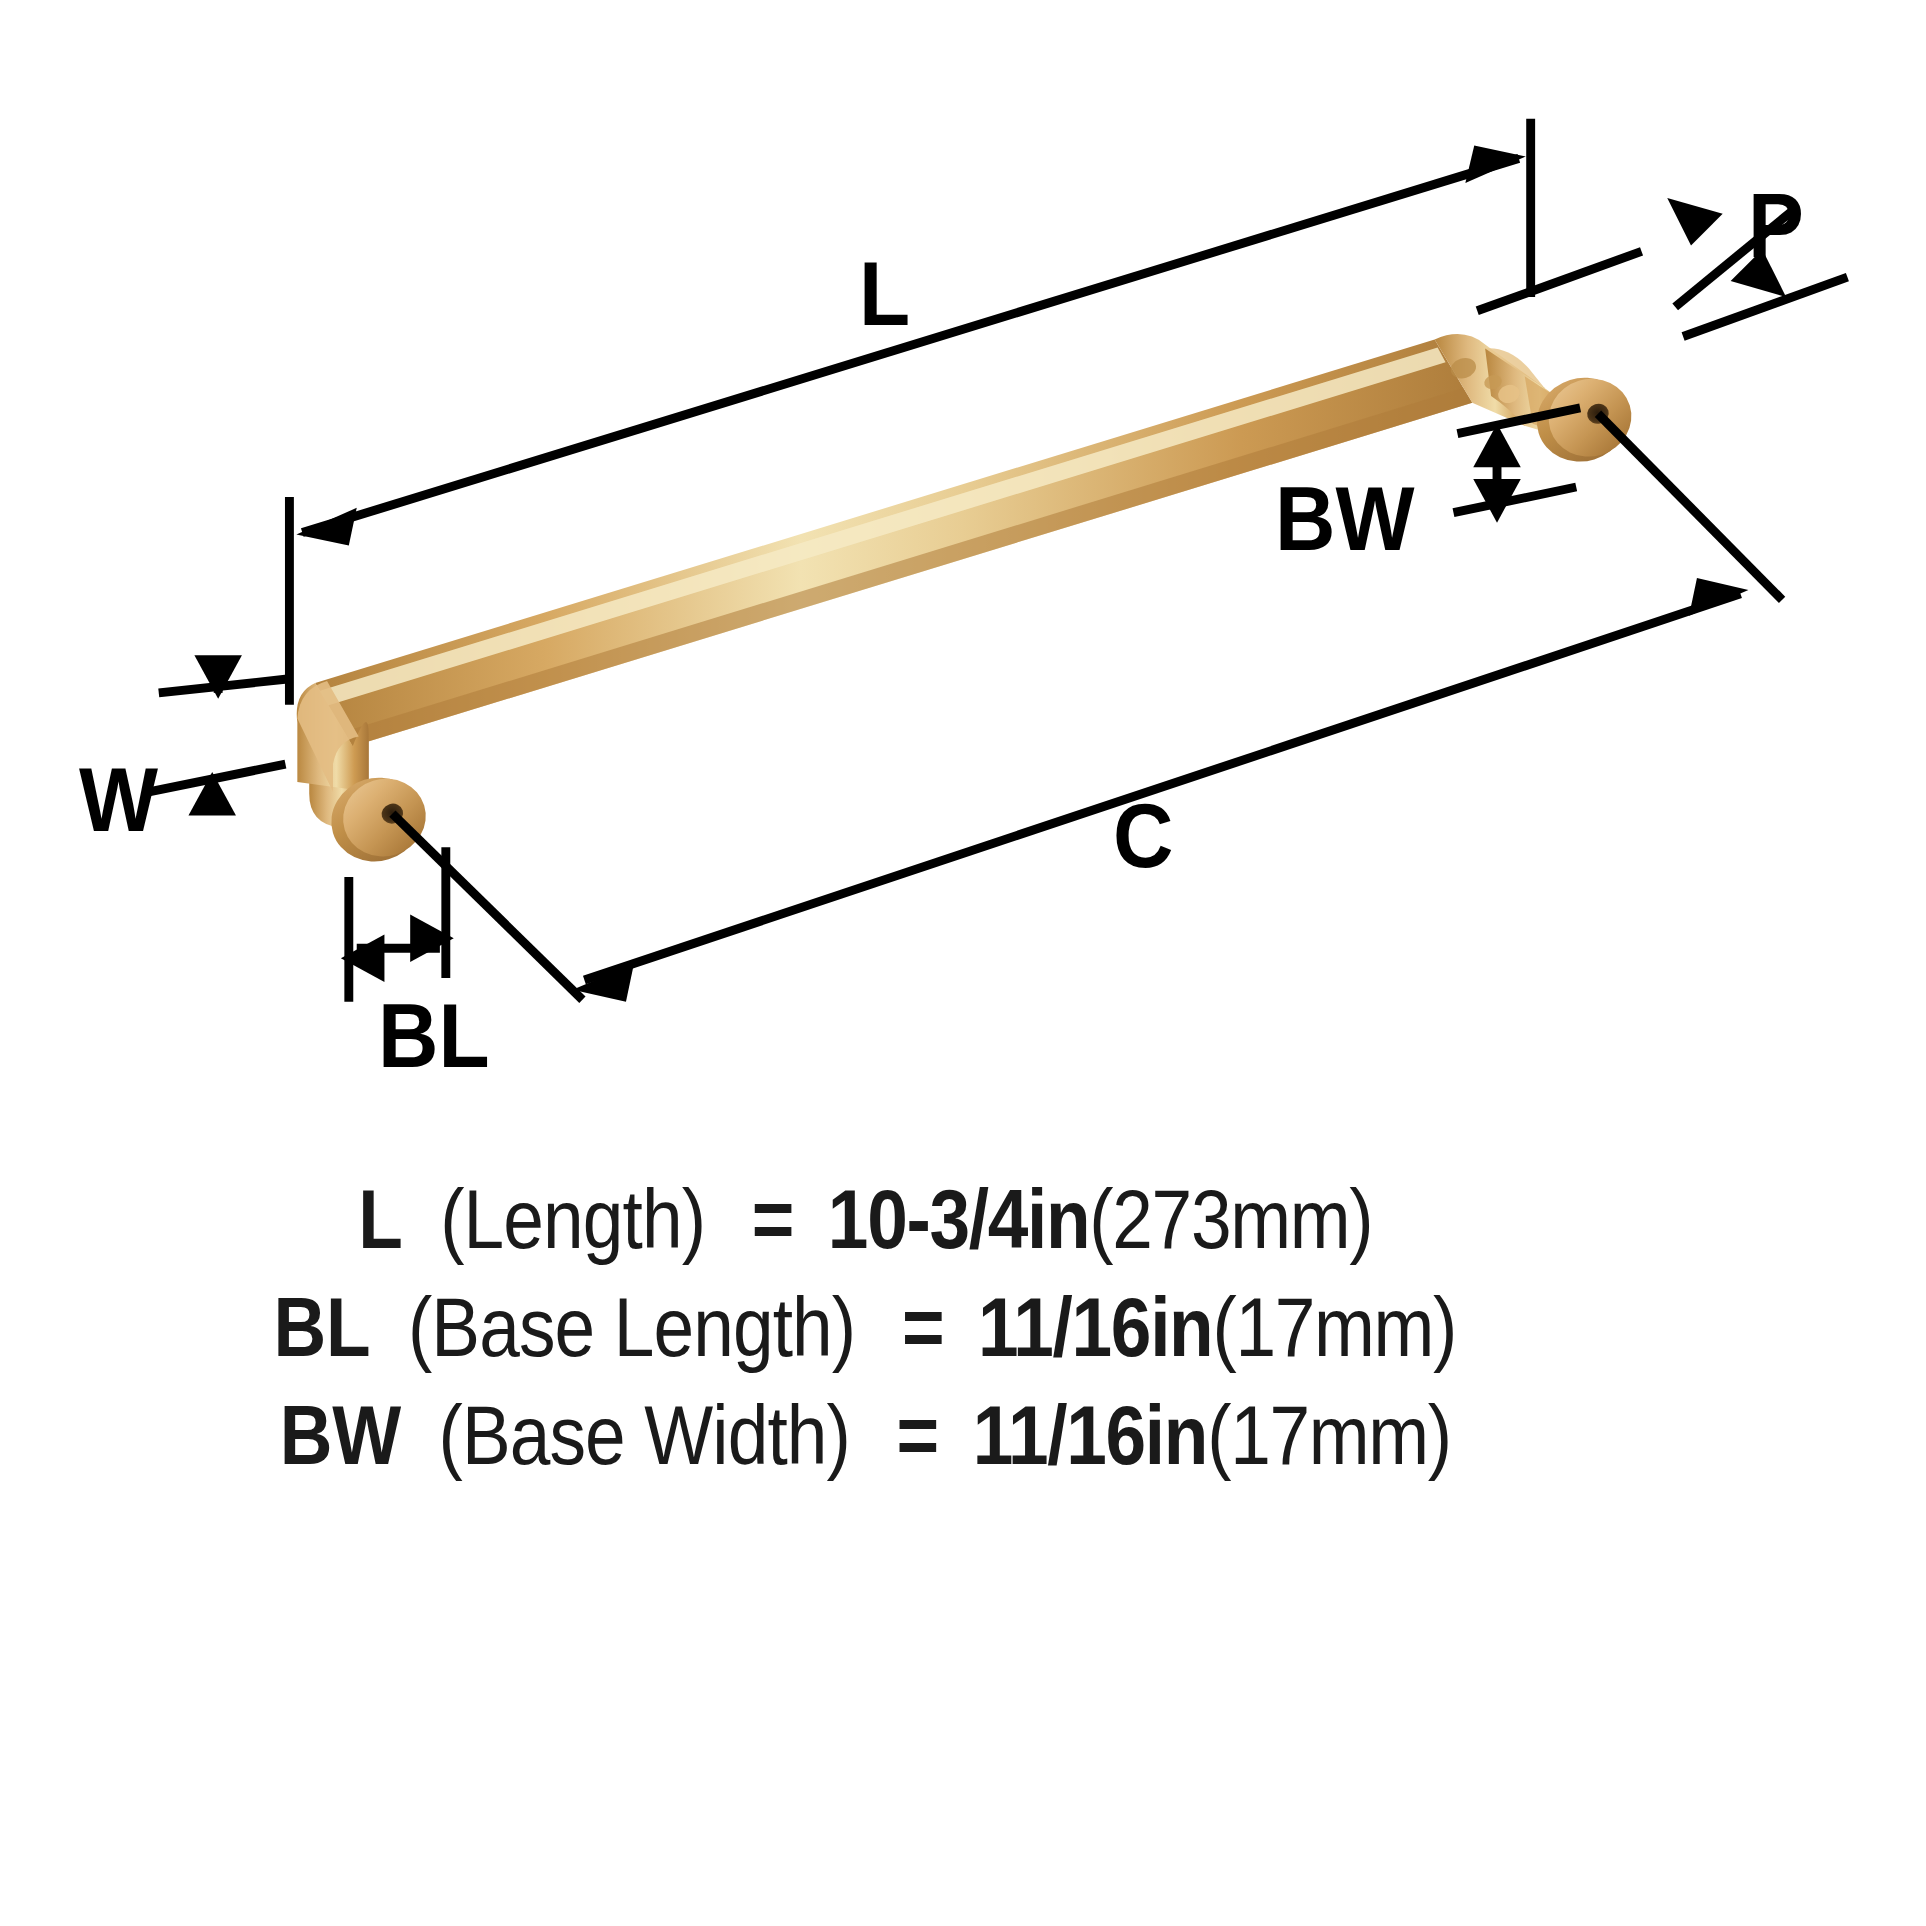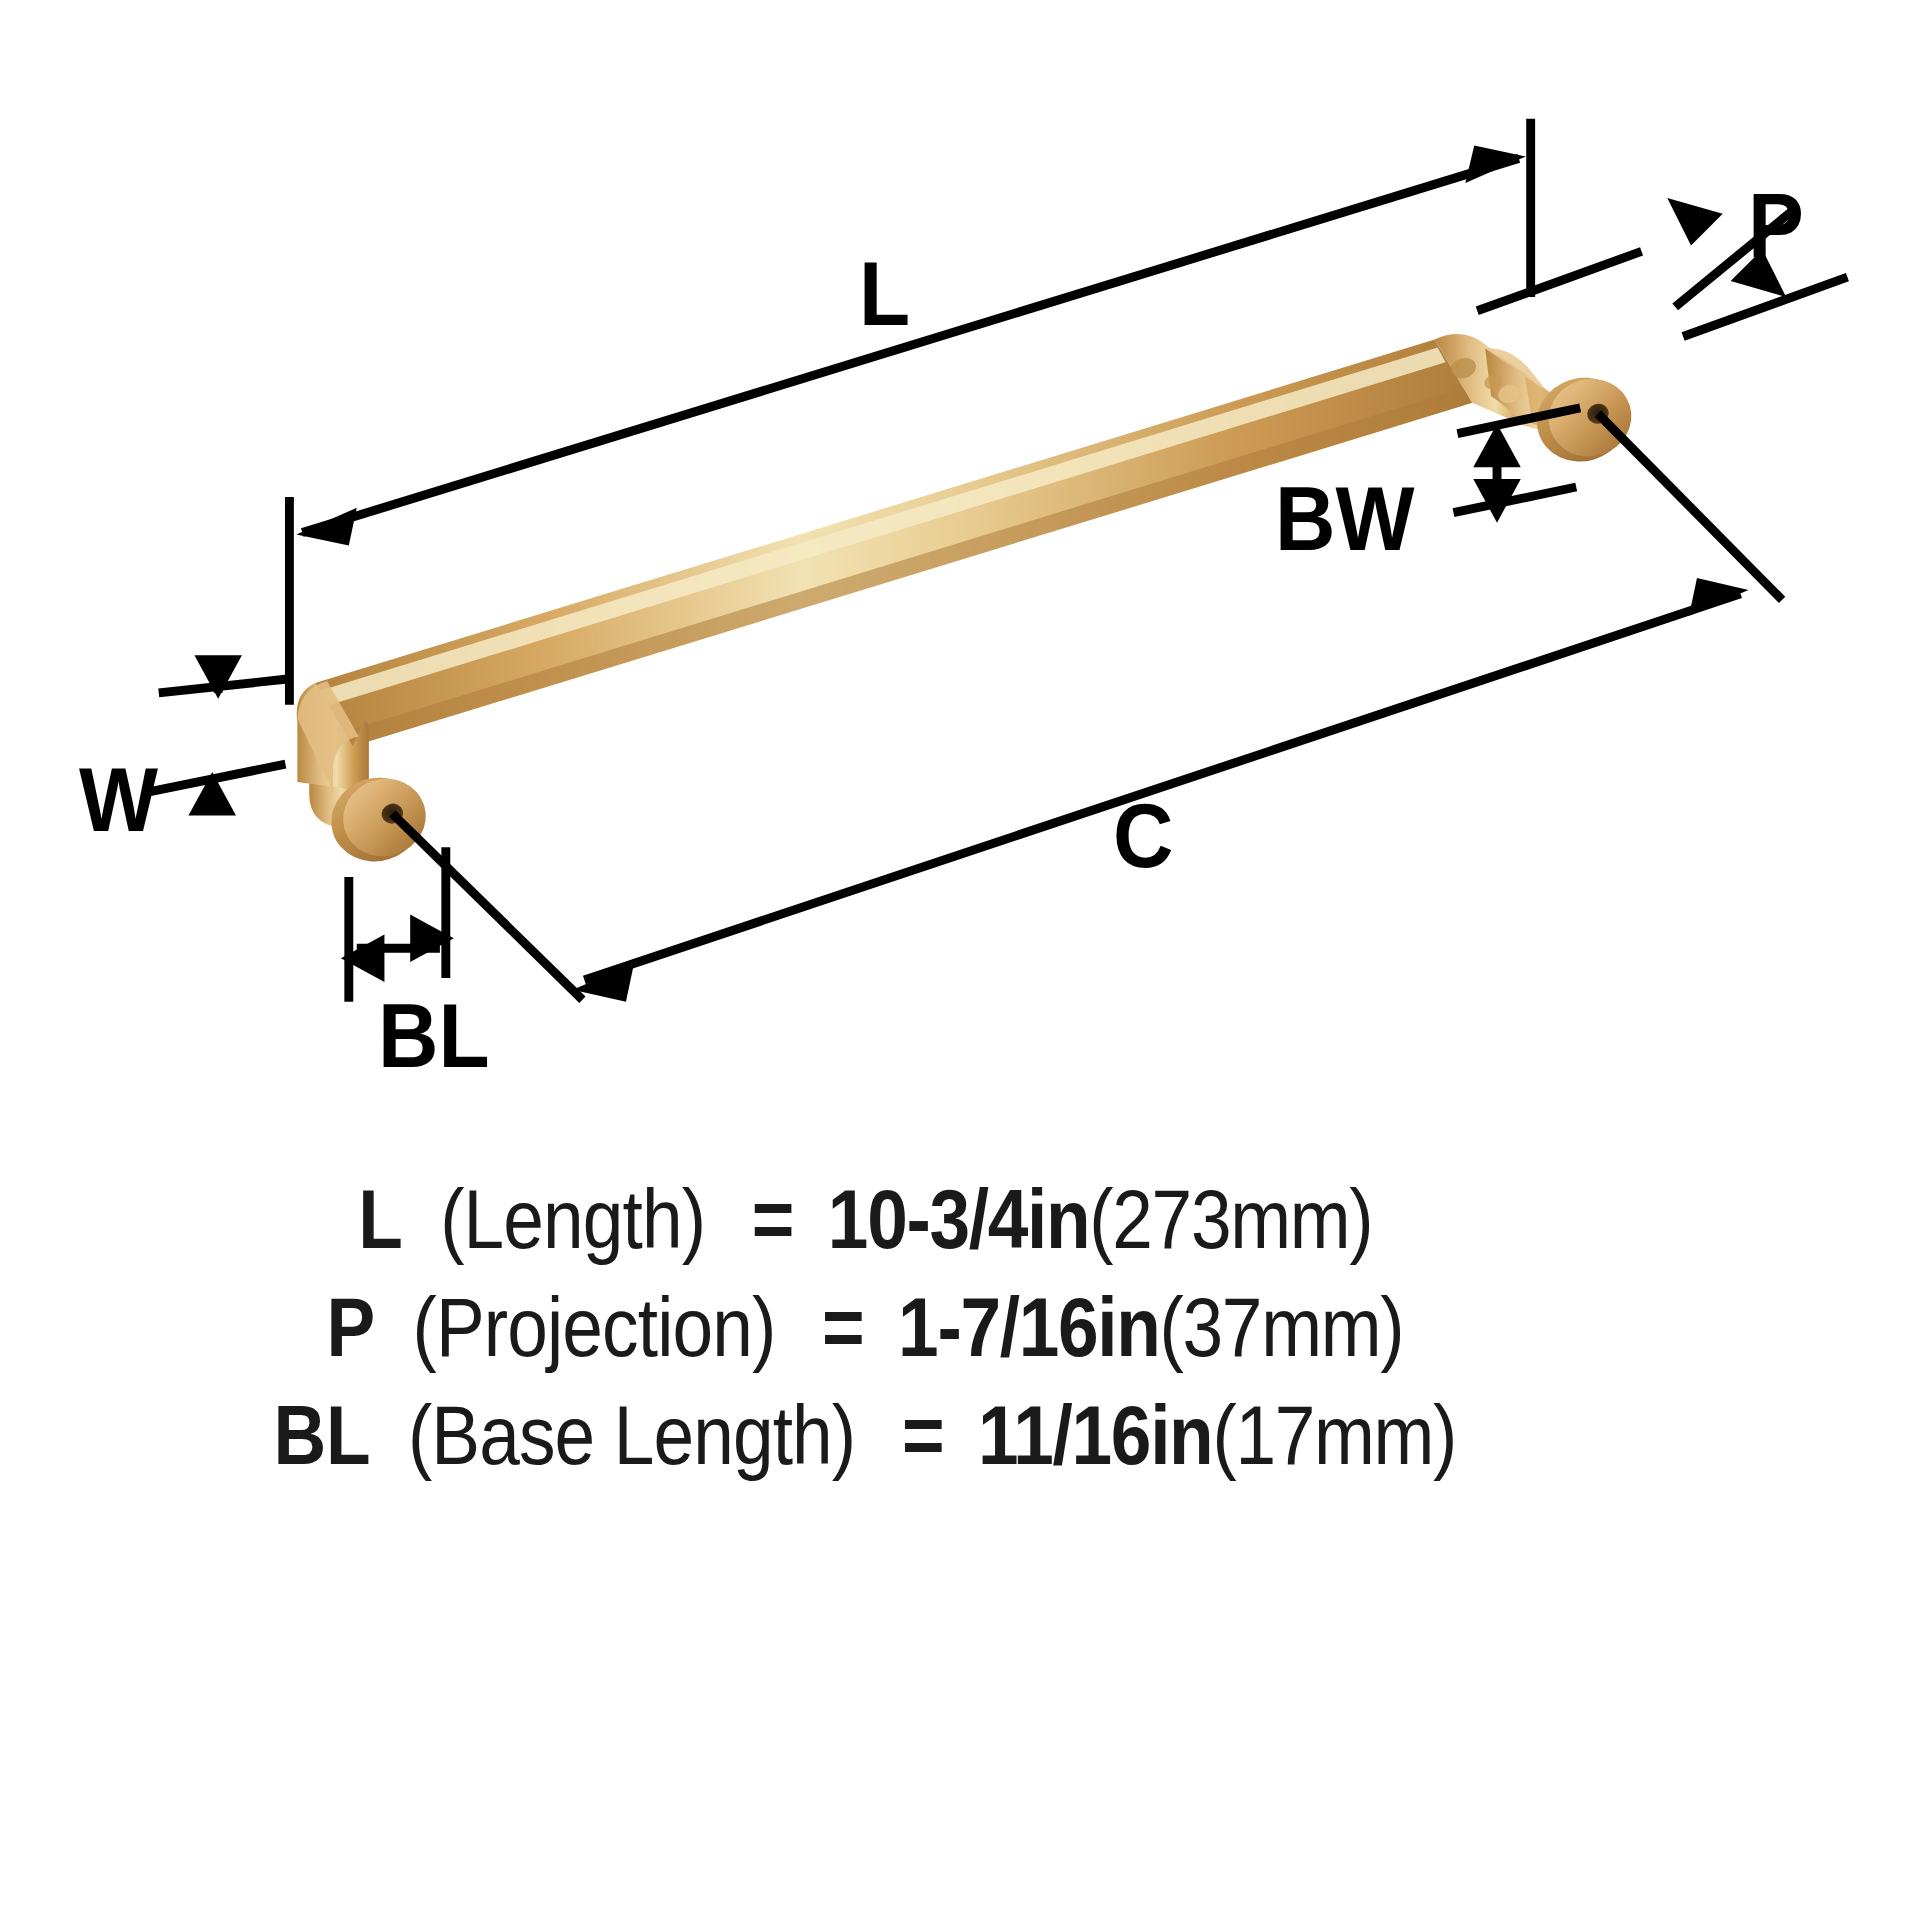--- a/index.html
+++ b/index.html
@@ -280,36 +280,36 @@
     <div class="spec-row">
       <span class="spec-inner">
         <span class="sym" style="margin-right: 0.06em;">L</span>
         <span class="desc" style="margin-left: 0.18em; margin-right: 0.18em;">(Length)</span>
         <span class="eq" style="margin-left: 0.18em; margin-right: 0.18em;">=</span>
         <span class="val">10-3/4in</span><span class="mm">(273mm)</span>
       </span>
     </div>
 
 
-    <div class="spec-row">
-      <span class="spec-inner">
-        <span class="sym" style="margin-right: 0.06em;">P</span>
-        <span class="desc" style="margin-left: 0.18em; margin-right: 0.18em;">(Projection)</span>
-        <span class="eq" style="margin-left: 0.18em; margin-right: 0.18em;">=</span>
-        <span class="val">1-7/16in</span><span class="mm">(37mm)</span>
-      </span>
-    </div>
 
 
     <div class="spec-row">
       <span class="spec-inner">
         <span class="sym" style="margin-right: 0.06em;">BL</span>
         <span class="desc" style="margin-left: 0.18em; margin-right: 0.18em;">(Base Length)</span>
         <span class="eq" style="margin-left: 0.18em; margin-right: 0.18em;">=</span>
         <span class="val">11/16in</span><span class="mm">(17mm)</span>
       </span>
     </div>
 
+    <div class="spec-row">
+      <span class="spec-inner">
+        <span class="sym" style="margin-right: 0.06em;">BW</span>
+        <span class="desc" style="margin-left: 0.18em; margin-right: 0.18em;">(Base Width)</span>
+        <span class="eq" style="margin-left: 0.18em; margin-right: 0.18em;">=</span>
+        <span class="val">11/16in</span><span class="mm">(17mm)</span>
+      </span>
+    </div>
 
   </div>
 
 </div>
 
 
 </body></html>

